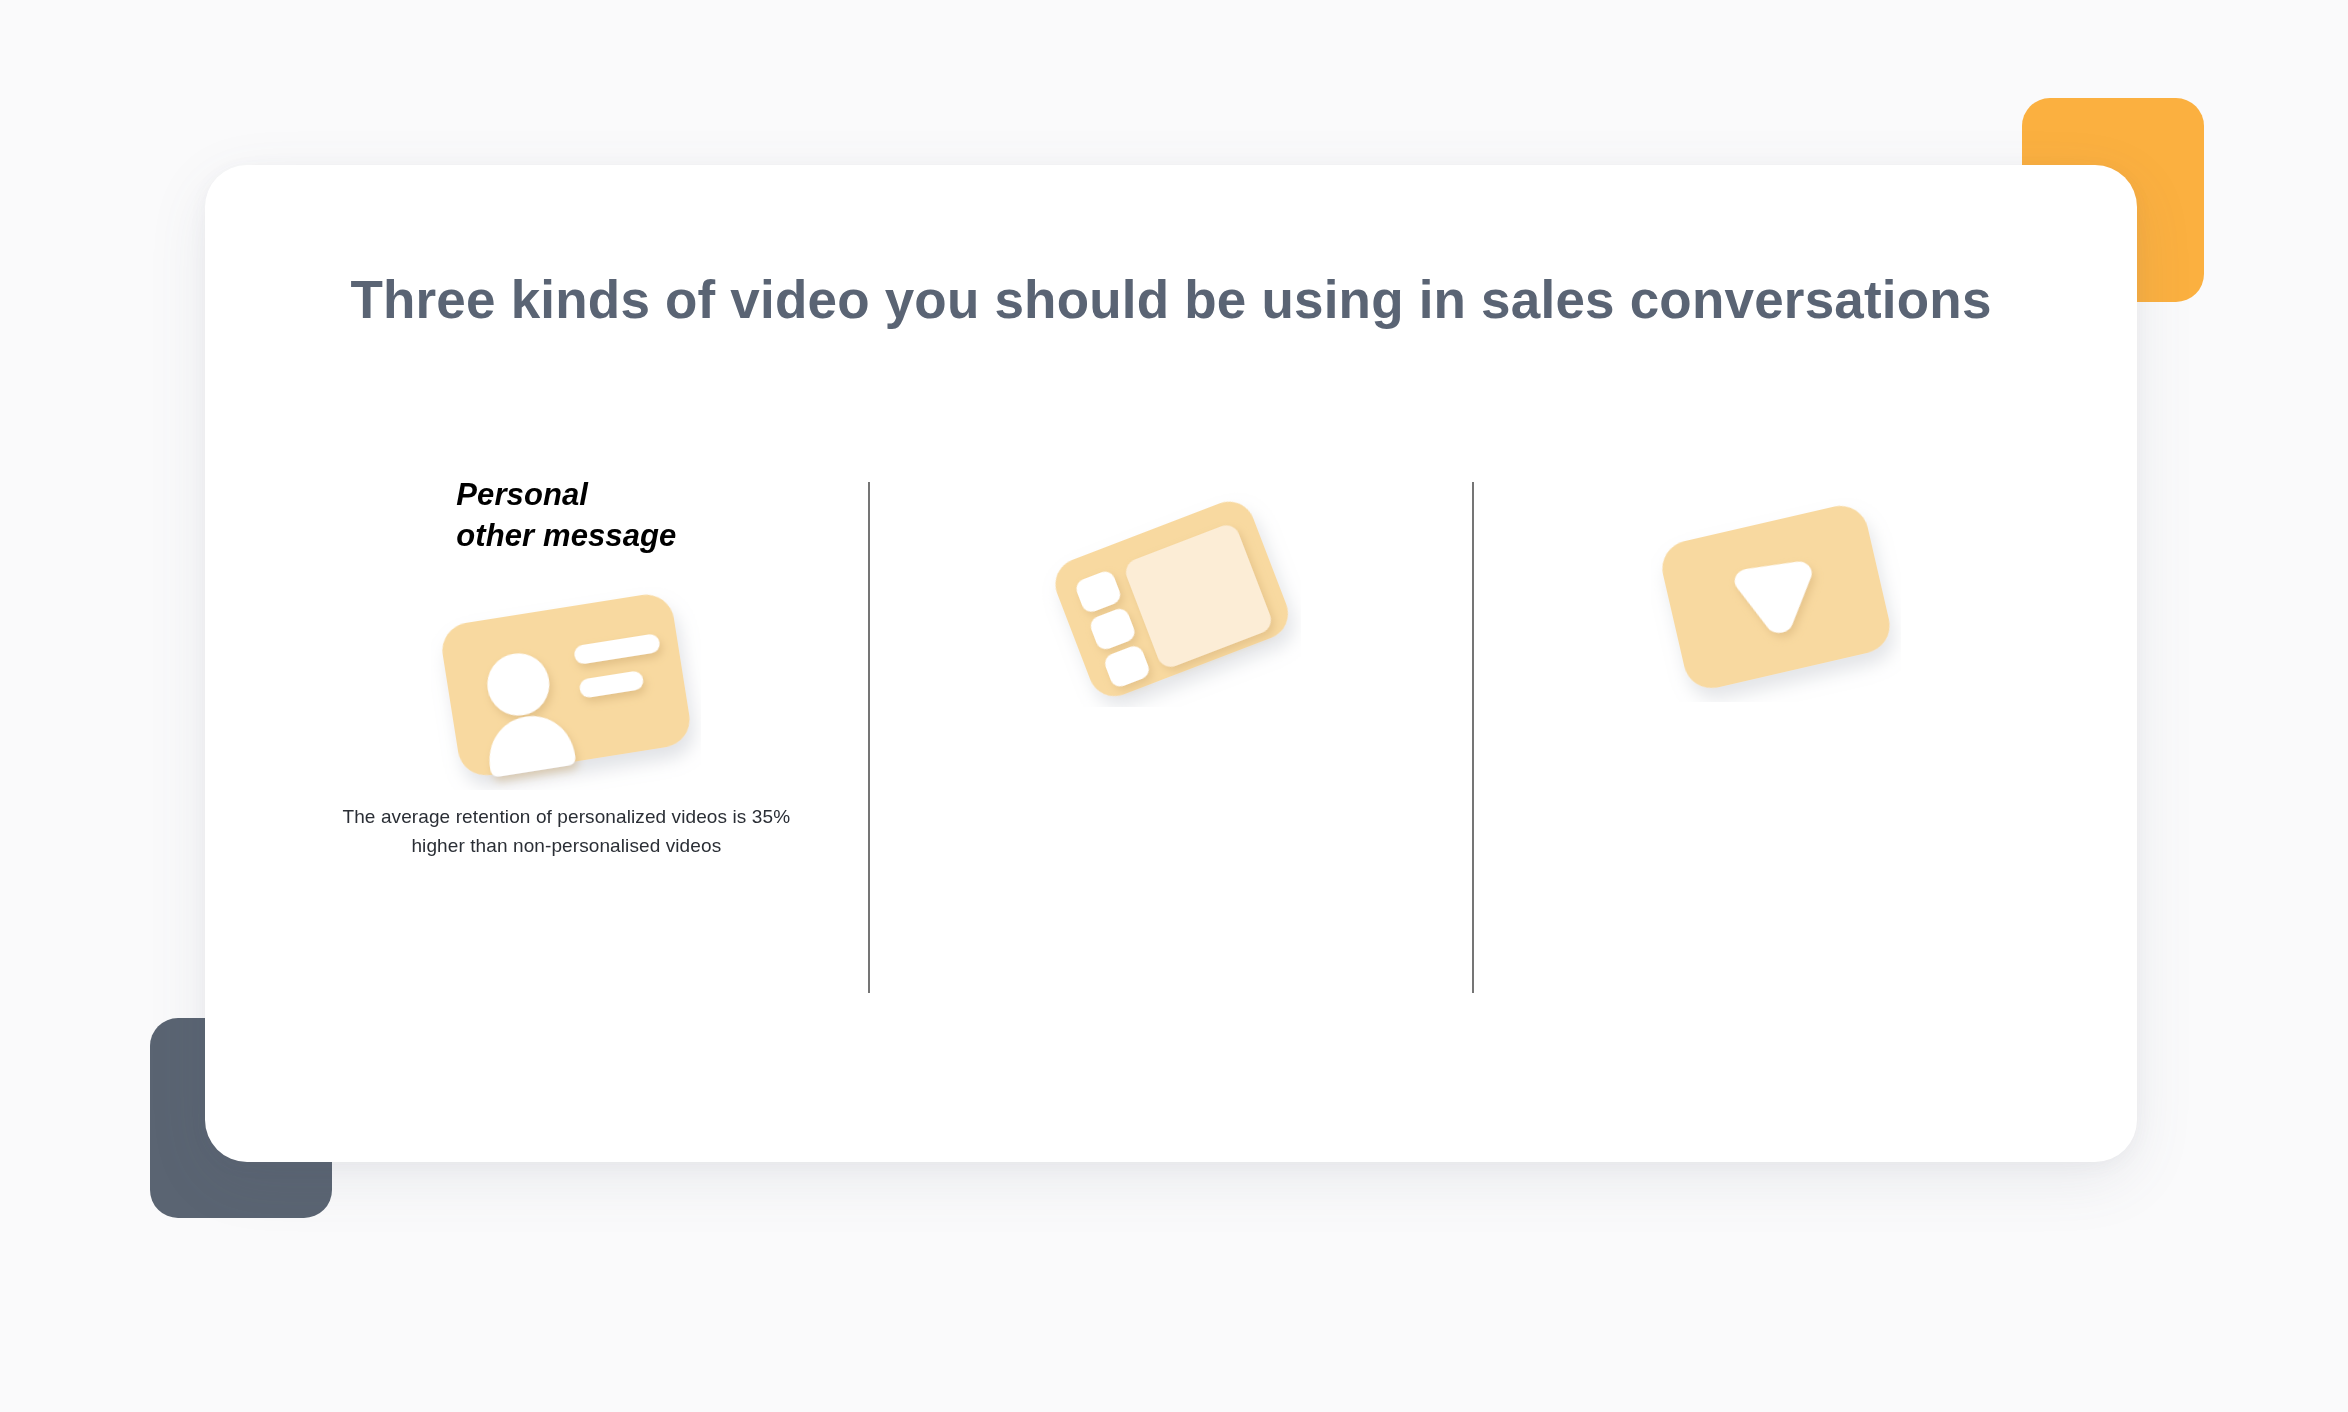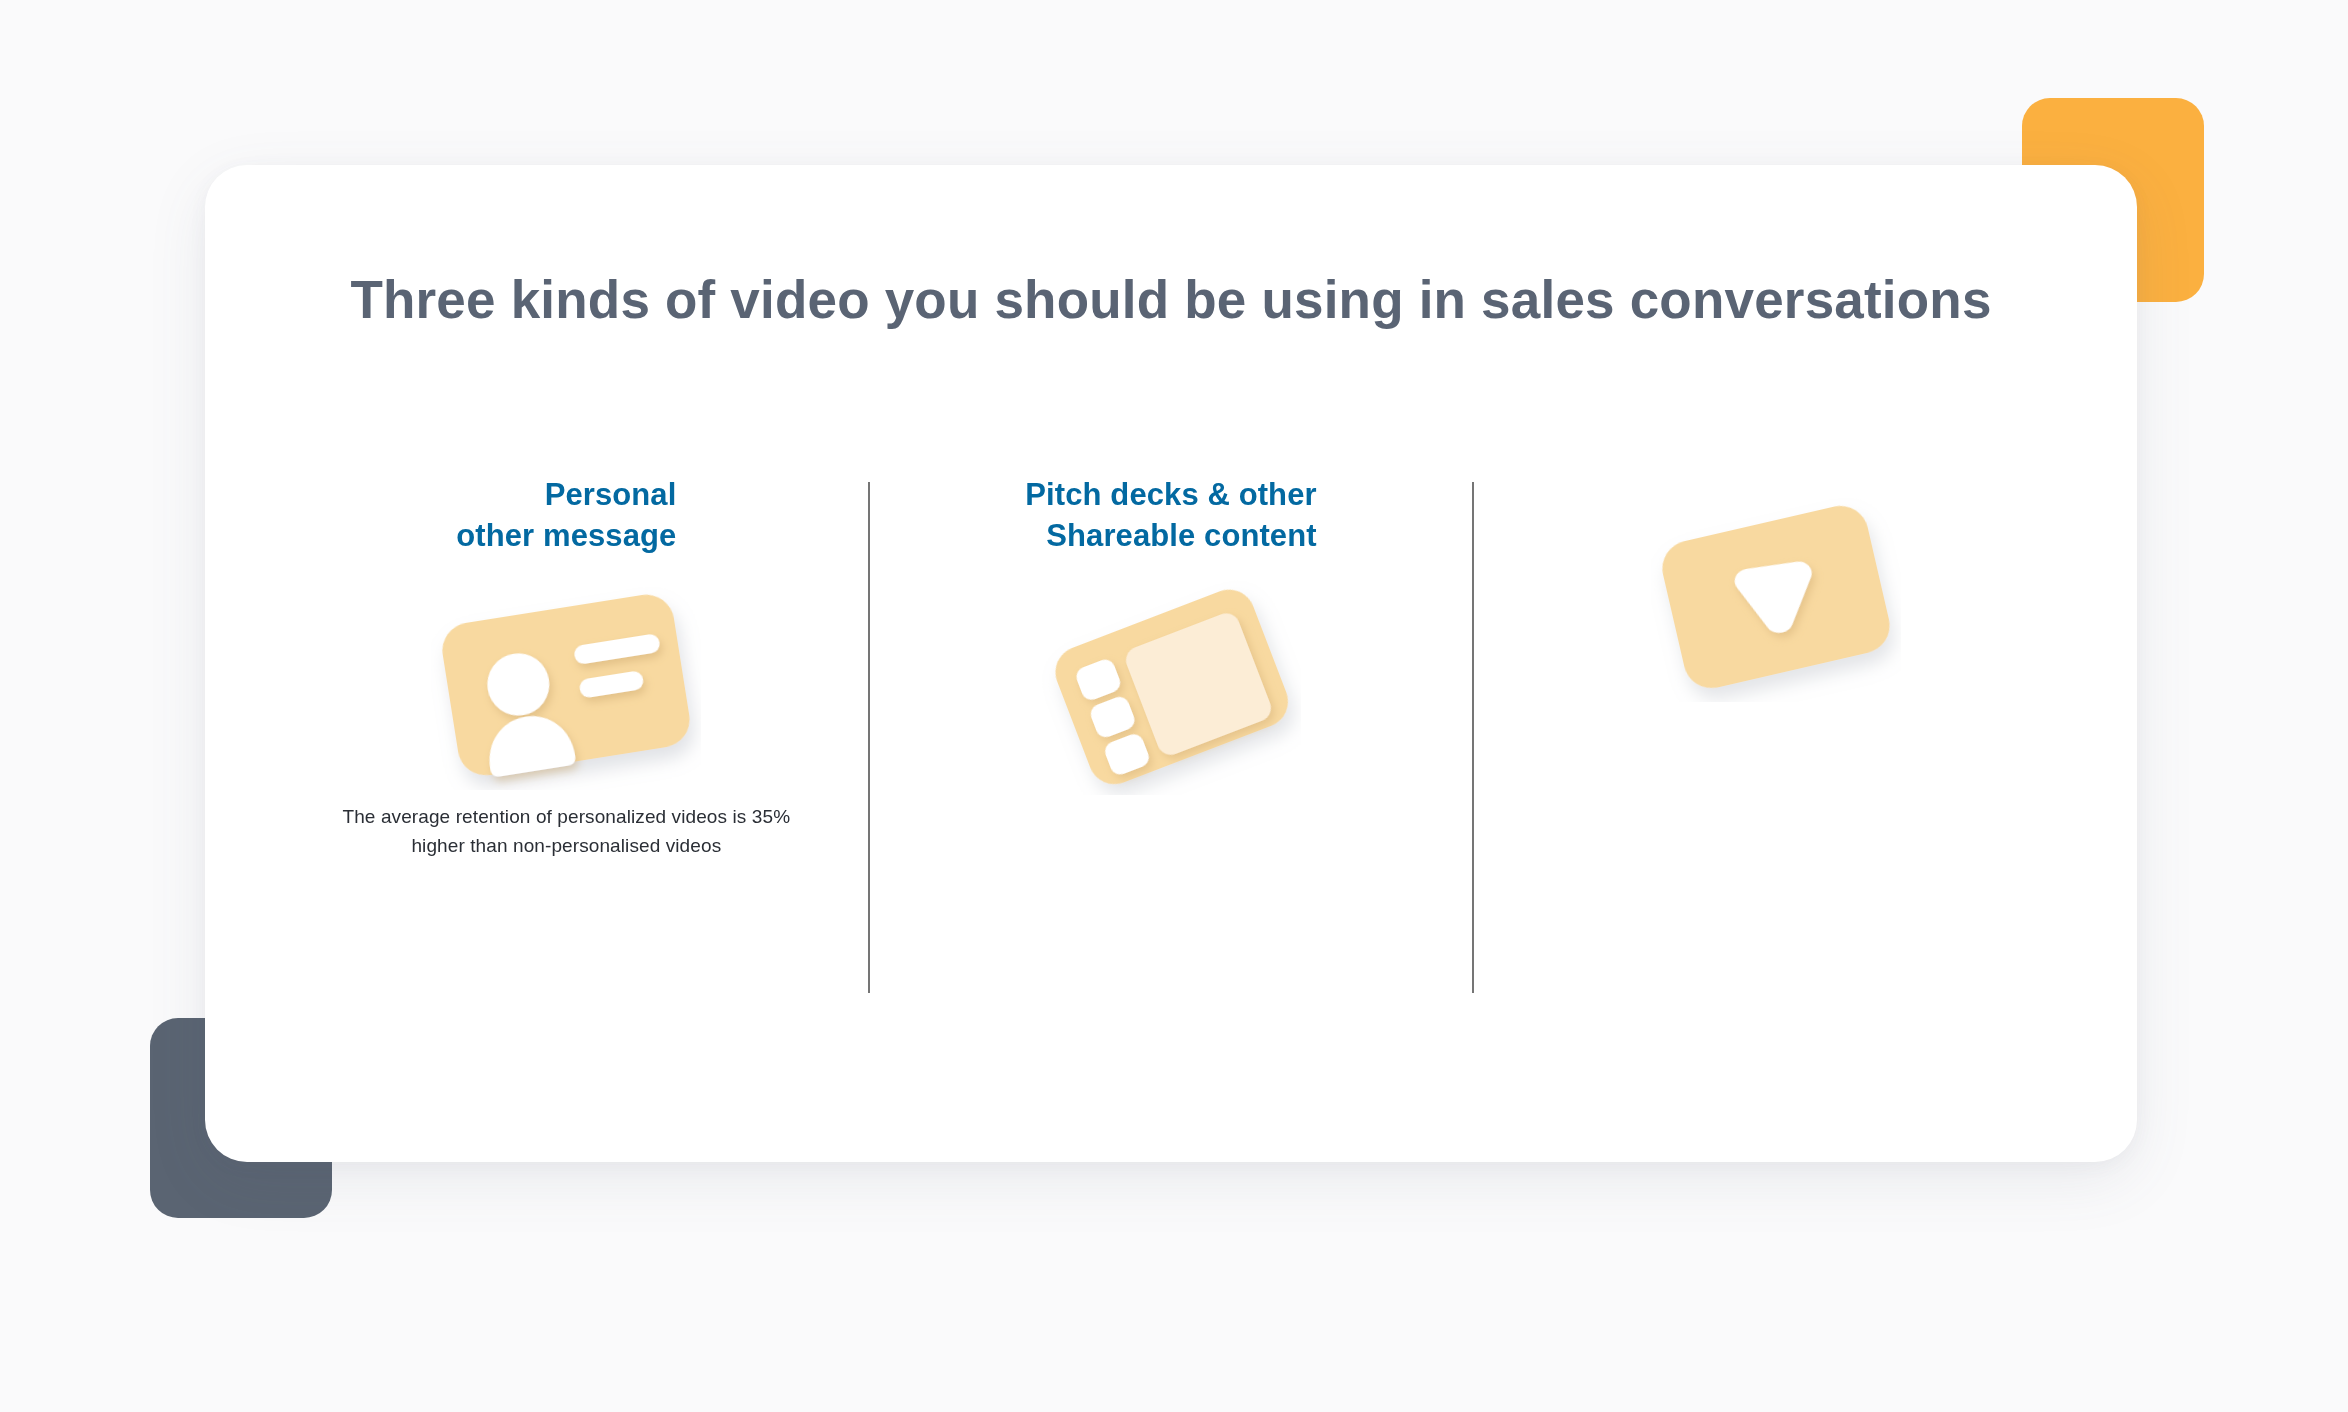--- a/index.html
+++ b/index.html
@@ -92,25 +92,26 @@
     background: #757575;
     align-self: flex-start;
     height: 511px;
     margin-top: 7px;
     flex: 0 0 2px;
   }
 
   .col-heading {
     font-size: 31px;
     font-weight: 700;
-    color: #0369a1;
-    text-align: right;
+    color: #000000;
+    text-align: left;
     line-height: 1.32;
     letter-spacing: 0.1px;
     min-height: 88px;
+    font-style: italic;
   }
 
   .icon-wrap {
     height: 236px;
     width: 100%;
     display: flex;
     align-items: center;
     justify-content: center;
     margin-top: 4px;
   }
@@ -164,24 +165,20 @@
             <rect x="148" y="102" width="64" height="19" rx="9.5" fill="#FFFFFF"></rect>
           </g>
         </svg>
       </div>
       <div class="col-body">The average retention of personalized videos is 35% higher than non-personalised videos</div>
     </div>
 
     <div class="divider"></div>
 
     <div class="column">
-      <div class="col-heading">
-        <div>Pitch decks &amp; other</div>
-        <div>Shareable content</div>
-      </div>
       <div class="icon-wrap">
         <svg class="icon-svg" width="260" height="220" viewBox="0 0 260 220">
           <defs>
             <filter id="sh2" x="-40%" y="-40%" width="190%" height="190%">
               <feDropShadow dx="2" dy="12" stdDeviation="9" flood-color="#9AA0AC" flood-opacity="0.28"></feDropShadow>
             </filter>
             <filter id="inn2" x="-40%" y="-40%" width="190%" height="190%">
               <feDropShadow dx="2" dy="5" stdDeviation="4" flood-color="#C9A46A" flood-opacity="0.40"></feDropShadow>
             </filter>
           </defs>

